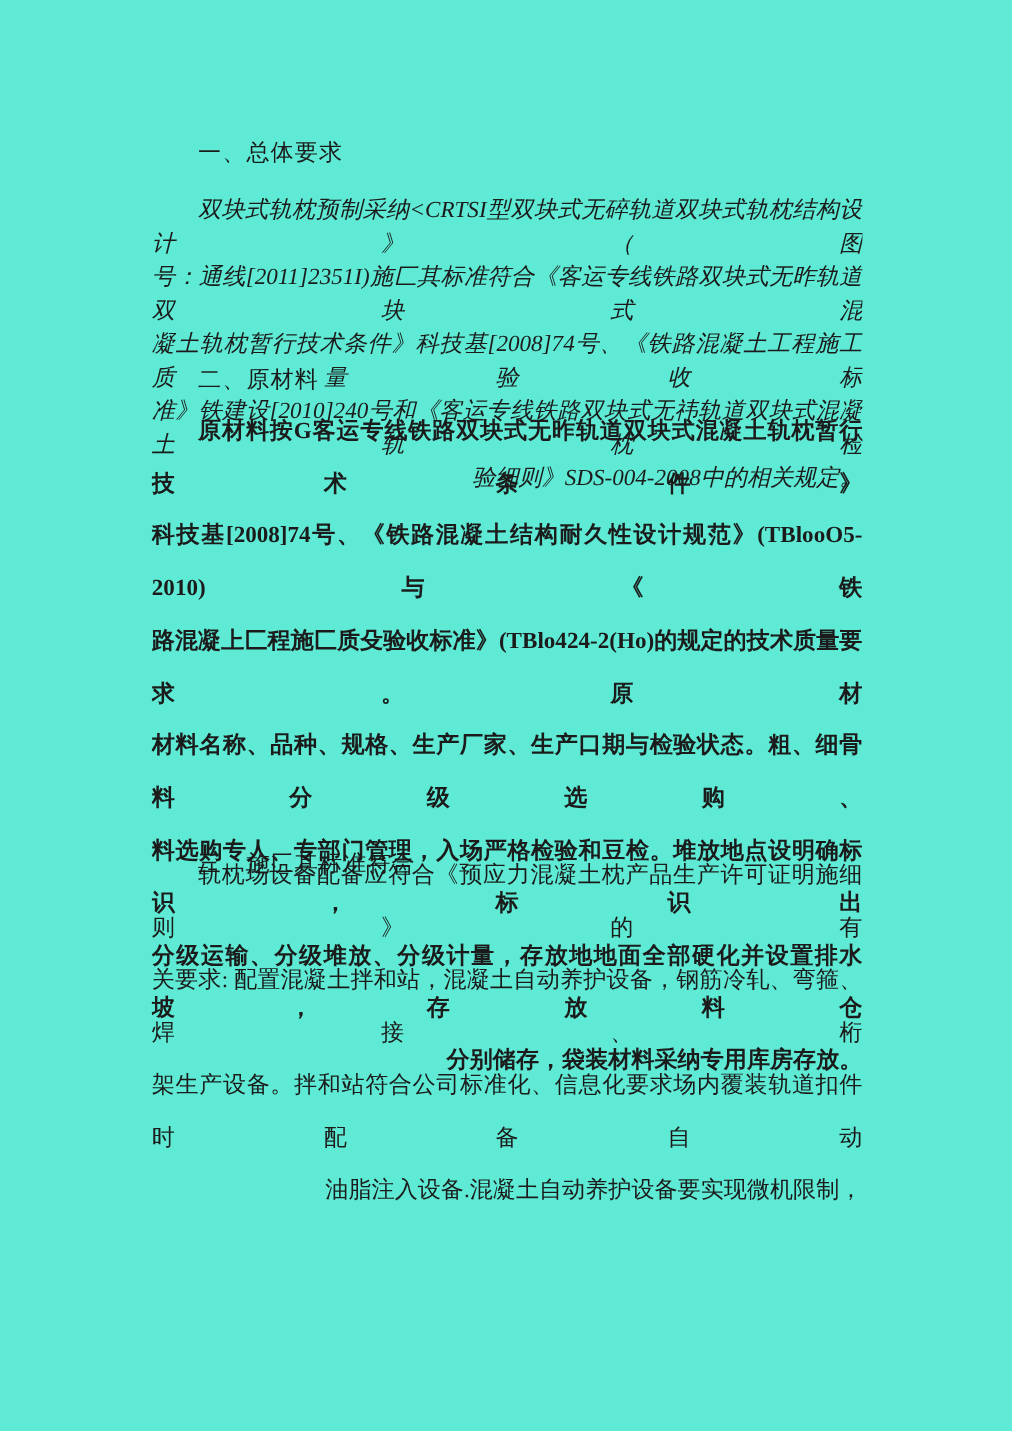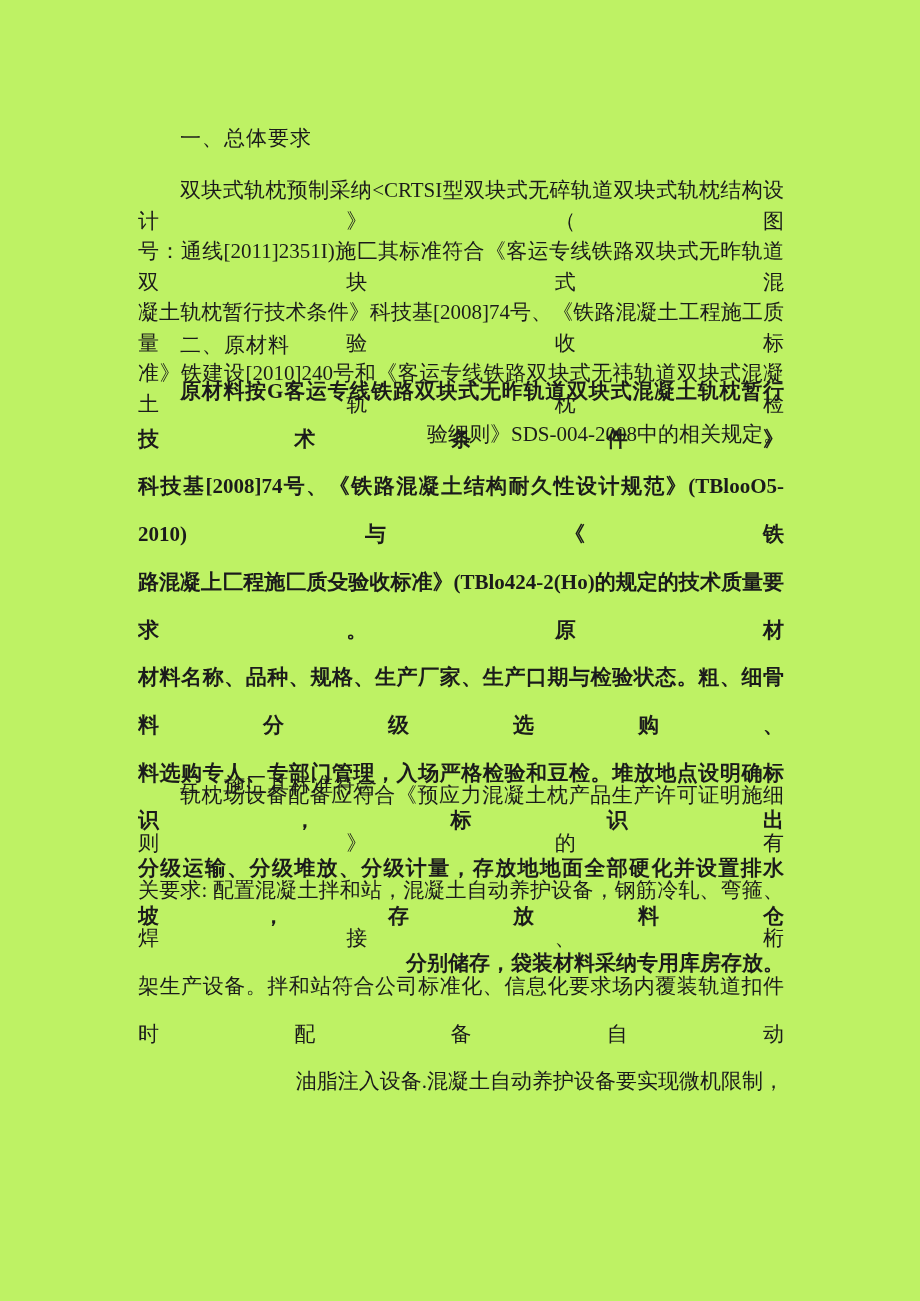--- a/index.html
+++ b/index.html
@@ -1,20 +1,20 @@
 <!DOCTYPE html>
 <html><head>
 <meta charset="utf-8">
 <style>
   html, body { margin: 0; padding: 0; background: #ffffff; }
   .page {
     position: relative;
     width: 920px;
     height: 1301px;
-    background: #bef264;
+    background: #5eead4;
     overflow: hidden;
     font-family: "Liberation Serif", "DejaVu Serif", serif;
     color: #1b1b1b;
   }
   .textblock {
     position: absolute;
     left: 138px;
     width: 646px;
     font-size: 21px;
     white-space: nowrap;
@@ -41,21 +41,21 @@
     font-size: 21px;
     line-height: 30px;
     letter-spacing: 1px;
     white-space: nowrap;
   }
 
   .p-tight .line { line-height: 30.5px; }
   .p-loose .line { line-height: 47.7px; }
 
   #h1 { top: 123px; }
-  #p1 { top: 175px; }
+  #p1 { top: 175px; font-style: italic; }
   #h2 { top: 330px; }
   #p2 { top: 368px; font-weight: bold; }
   #h3 { top: 770px; }
   #p3 { top: 772px; }
 </style>
 </head>
 <body>
 
 <div class="page">
 

